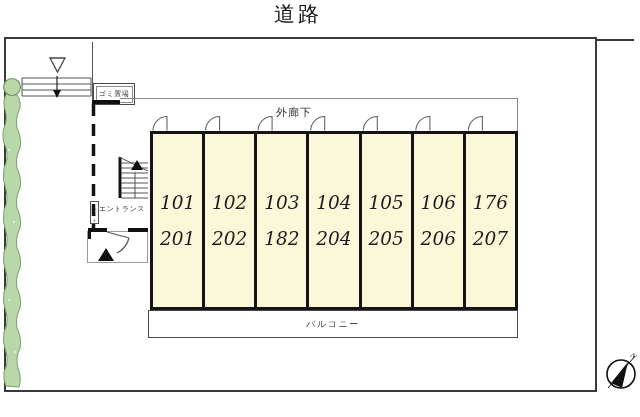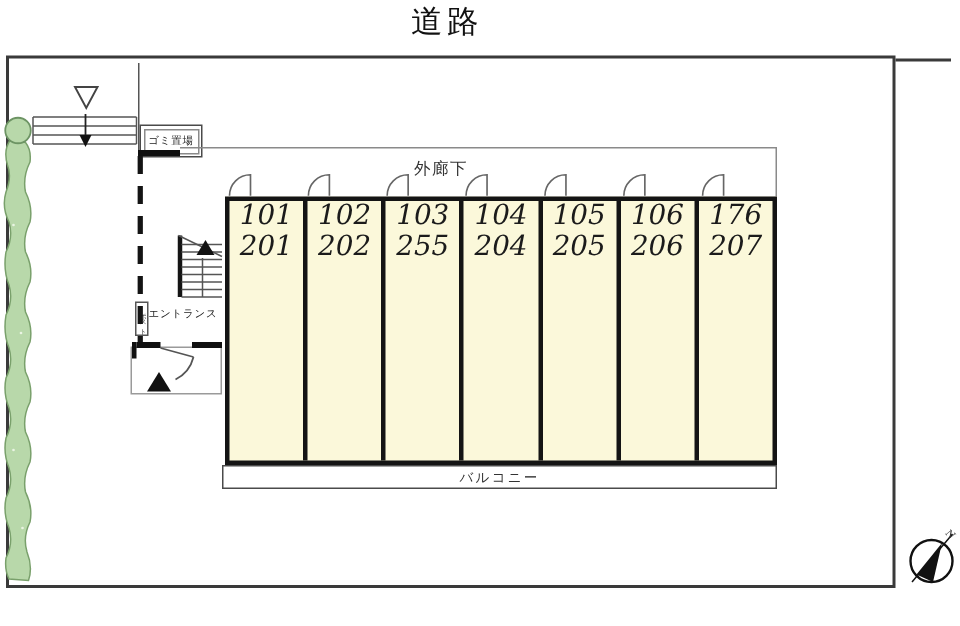--- a/index.html
+++ b/index.html
@@ -30,25 +30,25 @@
   .wall{background:#101010;}
   #ent-wall-left{left:88px;top:228px;width:3px;height:11px;}
   #ent-wall-a{left:91px;top:228px;width:16px;height:3.5px;}
   #ent-wall-b{left:128px;top:228px;width:20px;height:3.5px;}
 
   #corridor{left:120px;top:98px;width:398px;height:33px;border-top:1px solid #8a8a8a;border-right:1px solid #8a8a8a;}
   #corridor-label{left:276px;top:105px;width:40px;font-size:11px;letter-spacing:1px;color:#333;white-space:nowrap;}
 
   #units-row{left:150px;top:131px;width:368px;height:179px;border:3px solid #141414;
              background:var(--unit_fill,#fbf8da);display:flex;}
-  .unit{flex:1;display:flex;flex-direction:column;align-items:center;gap:1px;}
+  .unit{flex:1;display:flex;flex-direction:column;align-items:center;justify-content:center;gap:16px;}
   .unit + .unit{border-left:3px solid #141414;}
   .unum{font-style:italic;font-size:18.5px;line-height:20px;color:#1b1b1b;}
 
-  #balcony{left:148px;top:310px;width:370px;height:16px;border:1.5px solid #4a4a4a;background:#fff;
+  #balcony{left:148px;top:310px;width:370px;height:28px;border:1.5px solid #4a4a4a;background:#fff;
            display:flex;align-items:center;justify-content:center;}
   #balcony-label{font-size:9px;letter-spacing:1.5px;color:#333;}
 
   svg.overlay{position:absolute;left:0;top:0;width:640px;height:417px;pointer-events:none;}
 </style>
 </head>
 <body>
 
 <div id="stage">
 
@@ -73,21 +73,21 @@
     <div class="unit">
       <div class="unum">101</div>
       <div class="unum">201</div>
     </div>
     <div class="unit">
       <div class="unum">102</div>
       <div class="unum">202</div>
     </div>
     <div class="unit">
       <div class="unum">103</div>
-      <div class="unum">255</div>
+      <div class="unum">182</div>
     </div>
     <div class="unit">
       <div class="unum">104</div>
       <div class="unum">204</div>
     </div>
     <div class="unit">
       <div class="unum">105</div>
       <div class="unum">205</div>
     </div>
     <div class="unit">

